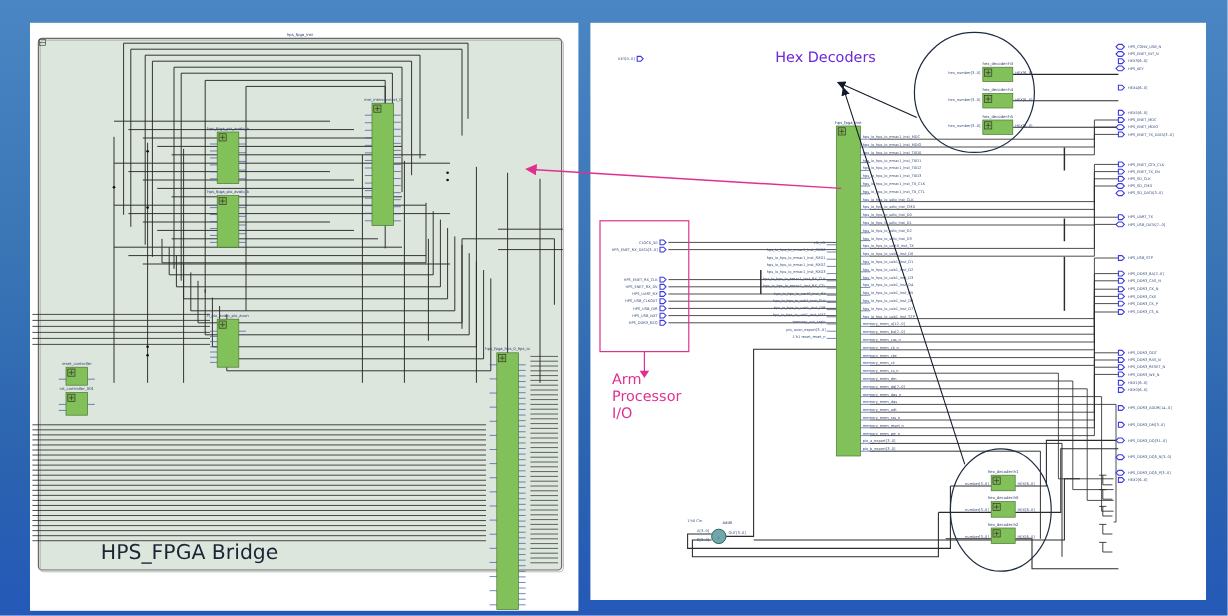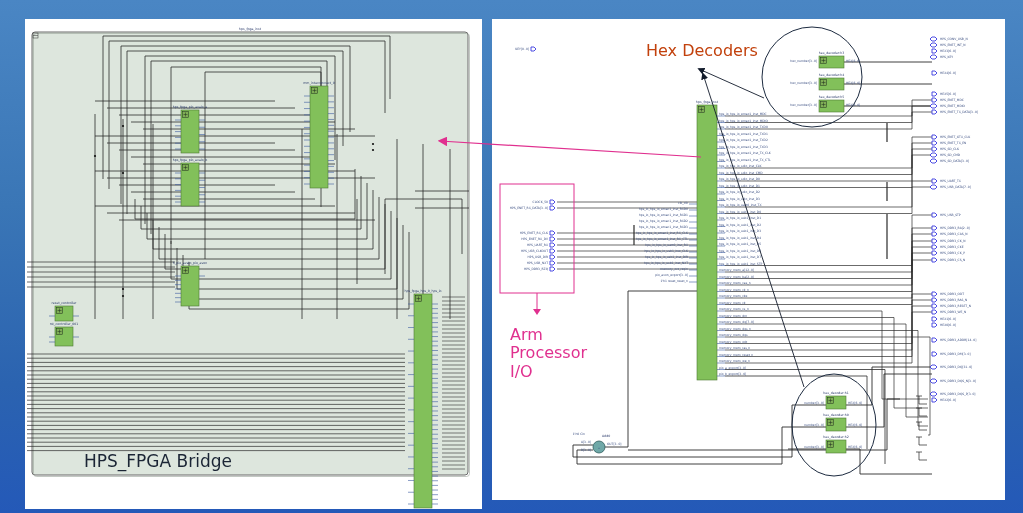--- a/index.html
+++ b/index.html
@@ -784,22 +784,22 @@
         <ellipse cx="342" cy="406" rx="42" ry="51" fill="none" stroke="#1d2b40" stroke-width="1"></ellipse>
         <defs>
           <marker id="blkhead" markerWidth="8" markerHeight="8" refX="6" refY="4" orient="auto">
             <path d="M0,0 L8,4 L0,8 z" fill="#111a2a"></path>
           </marker>
         </defs>
         <line x1="272" y1="79" x2="207" y2="50" stroke="#111a2a" stroke-width="0.9" marker-end="url(#blkhead)"></line>
         <line x1="312" y1="368" x2="211" y2="55" stroke="#111a2a" stroke-width="0.9" marker-end="url(#blkhead)"></line>
       </g>
   </svg>
-  <div class="big-label" style="left:154px;top:-5px;top:22px;font-size:16px;color:#c2410c;">Hex Decoders</div>
-  <div class="anno" style="left:18px;top:307px;font-size:16px;">
+  <div class="big-label" style="left:154px;top:-5px;top:22px;font-size:12px;color:#6d28d9;">Hex Decoders</div>
+  <div class="anno" style="left:18px;top:291px;font-size:12px;">
     <div>Arm</div>
     <div>Processor</div>
     <div>I/O</div>
   </div>
 </div>
 
 <svg id="overlay" width="1023" height="513" viewBox="0 0 1023 513" style="pointer-events:none;">
   <defs>
     <marker id="pinkhead" markerWidth="8" markerHeight="8" refX="6" refY="4" orient="auto">
       <path d="M0,0 L8,4 L0,8 z" fill="#e0308f"></path>

